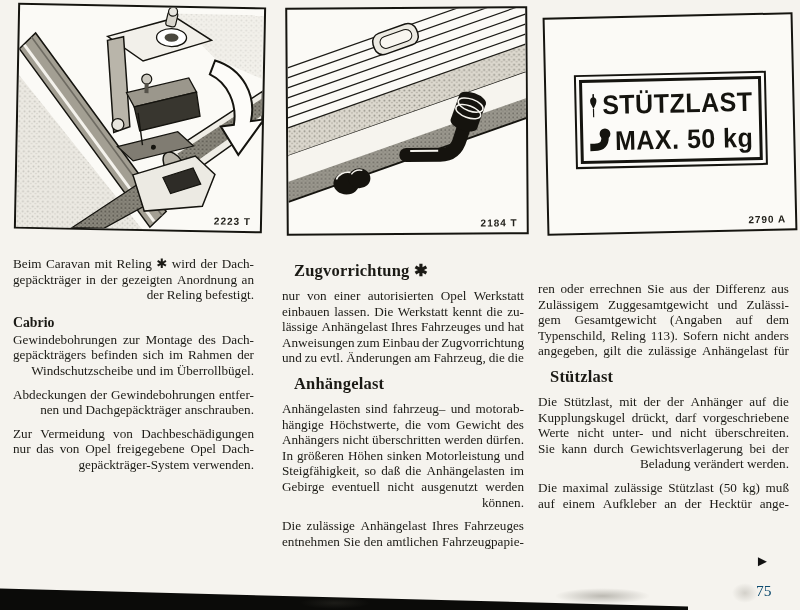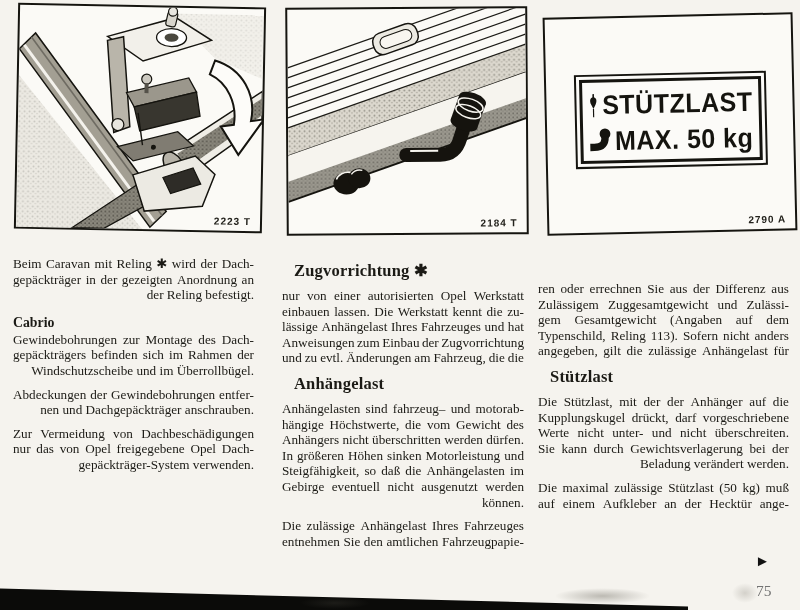--- a/index.html
+++ b/index.html
@@ -43,21 +43,21 @@
   #col-left  {left:13px;  top:256px; width:241px;}
   #col-mid   {left:282px; top:258px; width:242px;}
   #col-right {left:538px; top:258px; width:251px; padding-top:23px;}
   .h1{font-size:16.5px; font-weight:700; margin:3px 12px 7px; letter-spacing:0.2px;}
   .h2{font-size:13.8px; font-weight:700; margin:12px 0 1px;}
   .para{margin:0 0 8px;text-align:right;}
   .line{line-height:15.6px; height:15.6px; white-space:nowrap;}
   .just{display:flex; justify-content:space-between;}
   
   #cont-arrow{position:absolute; left:755px; top:553px; font-size:15px; color:#111;}
-  #page-num{position:absolute; left:756px; top:582px; font-size:15.5px; color:#737373;}
+  #page-num{position:absolute; left:756px; top:582px; font-size:15.5px; color:#0c4a6e;}
   #binding-shadow{
     position:absolute; left:0; top:585px; width:688px; height:25px;
     background:#0b0b09;
     clip-path:polygon(0% 14%, 100% 86%, 100% 100%, 0% 100%);
   }
   .smudge{position:absolute; border-radius:50%; pointer-events:none;}
   #smudge1{left:555px; top:588px; width:95px; height:16px;
     background:radial-gradient(closest-side, rgba(95,92,82,.38), rgba(95,92,82,0));}
   #smudge2{left:732px; top:583px; width:26px; height:20px;
     background:radial-gradient(closest-side, rgba(110,106,95,.25), rgba(110,106,95,0));}

